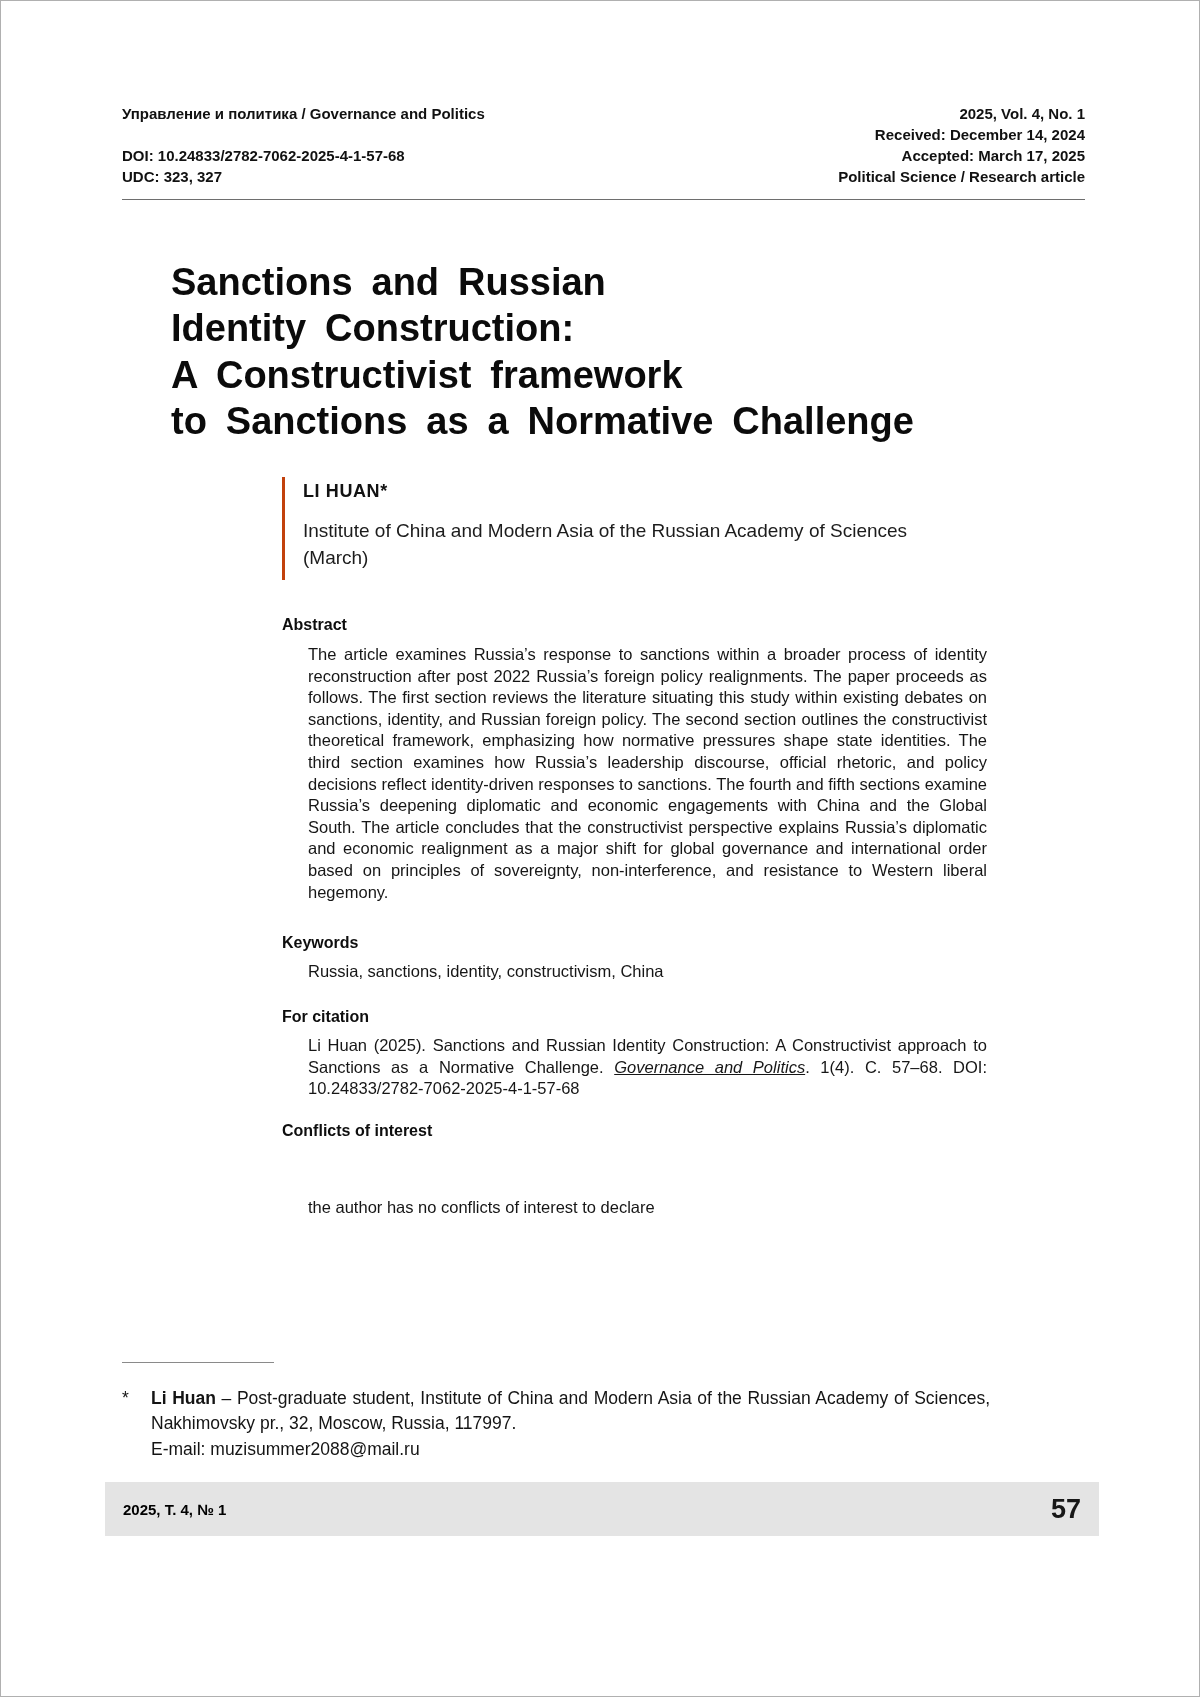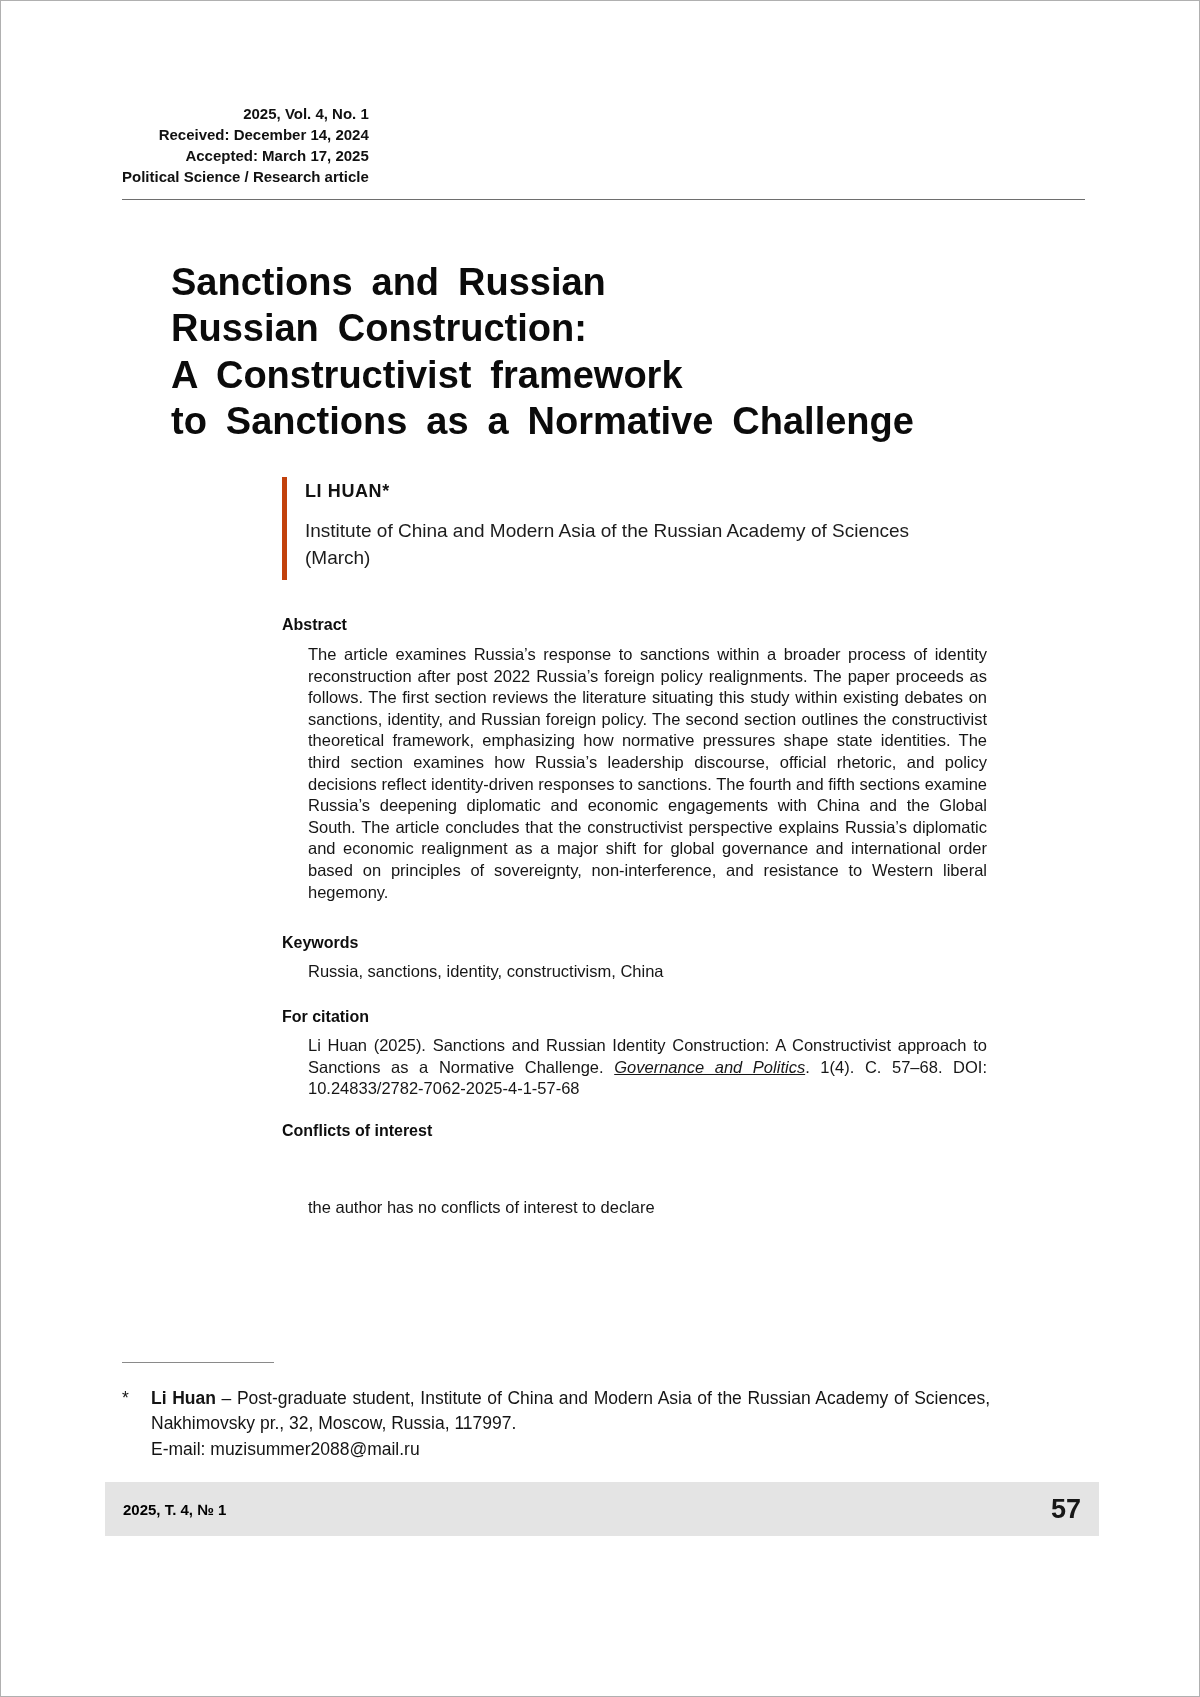--- a/index.html
+++ b/index.html
@@ -29,21 +29,21 @@
   .article-title {
     position:absolute; top:258px; left:170px; width:840px;
     font-size:38px; font-weight:bold; line-height:1.22;
     word-spacing:0.22em; color:#0b0b0b;
   }
   .article-title .title-line { white-space:nowrap; }
 
   
   .author-block {
     position:absolute; top:476px; left:281px; width:680px;
-    border-left:5px solid #c2410c; padding:4px 0 8px 18px;
+    border-left:3px solid #c2410c; padding:4px 0 8px 18px;
   }
   .author-name { font-size:18px; font-weight:bold; letter-spacing:0.6px; margin-bottom:16px; }
   .author-affiliation { font-size:19px; line-height:1.42; color:#1c1c1c; max-width:655px; }
 
   
   .sec-heading { position:absolute; left:281px; font-size:16px; font-weight:bold; color:#0e0e0e; }
   .sec-body {
     position:absolute; left:307px; width:679px;
     font-size:16.5px; line-height:1.31; text-align:justify; color:#161616;
   }
@@ -67,32 +67,38 @@
   }
   .footer-issue { font-size:15px; font-weight:bold; color:#000000; }
   .footer-page { font-size:27px; font-weight:bold; color:#171717; }
 </style>
 </head>
 <body>
 
 <div class="page">
 
   <div class="header">
+    <div class="header-col-left">
+      <div>Управление и политика / Governance and Politics</div>
+      <div class="spacer-line"></div>
+      <div>DOI: 10.24833/2782-7062-2025-4-1-57-68</div>
+      <div>UDC: 323, 327</div>
+    </div>
     <div class="header-col-right">
       <div>2025, Vol. 4, No. 1</div>
       <div>Received: December 14, 2024</div>
       <div>Accepted: March 17, 2025</div>
       <div>Political Science / Research article</div>
     </div>
   </div>
   <div class="header-rule"></div>
 
   <h1 class="article-title">
     <div class="title-line">Sanctions and Russian</div>
-    <div class="title-line">Russian Construction:</div>
+    <div class="title-line">Identity Construction:</div>
     <div class="title-line">A Constructivist framework</div>
     <div class="title-line">to Sanctions as a Normative Challenge</div>
   </h1>
 
   <div class="author-block">
     <div class="author-name">LI HUAN*</div>
     <div class="author-affiliation">Institute of China and Modern Asia of the Russian Academy of Sciences (March)</div>
   </div>
 
   <div class="sec-heading" style="top:615px;">Abstract</div>

